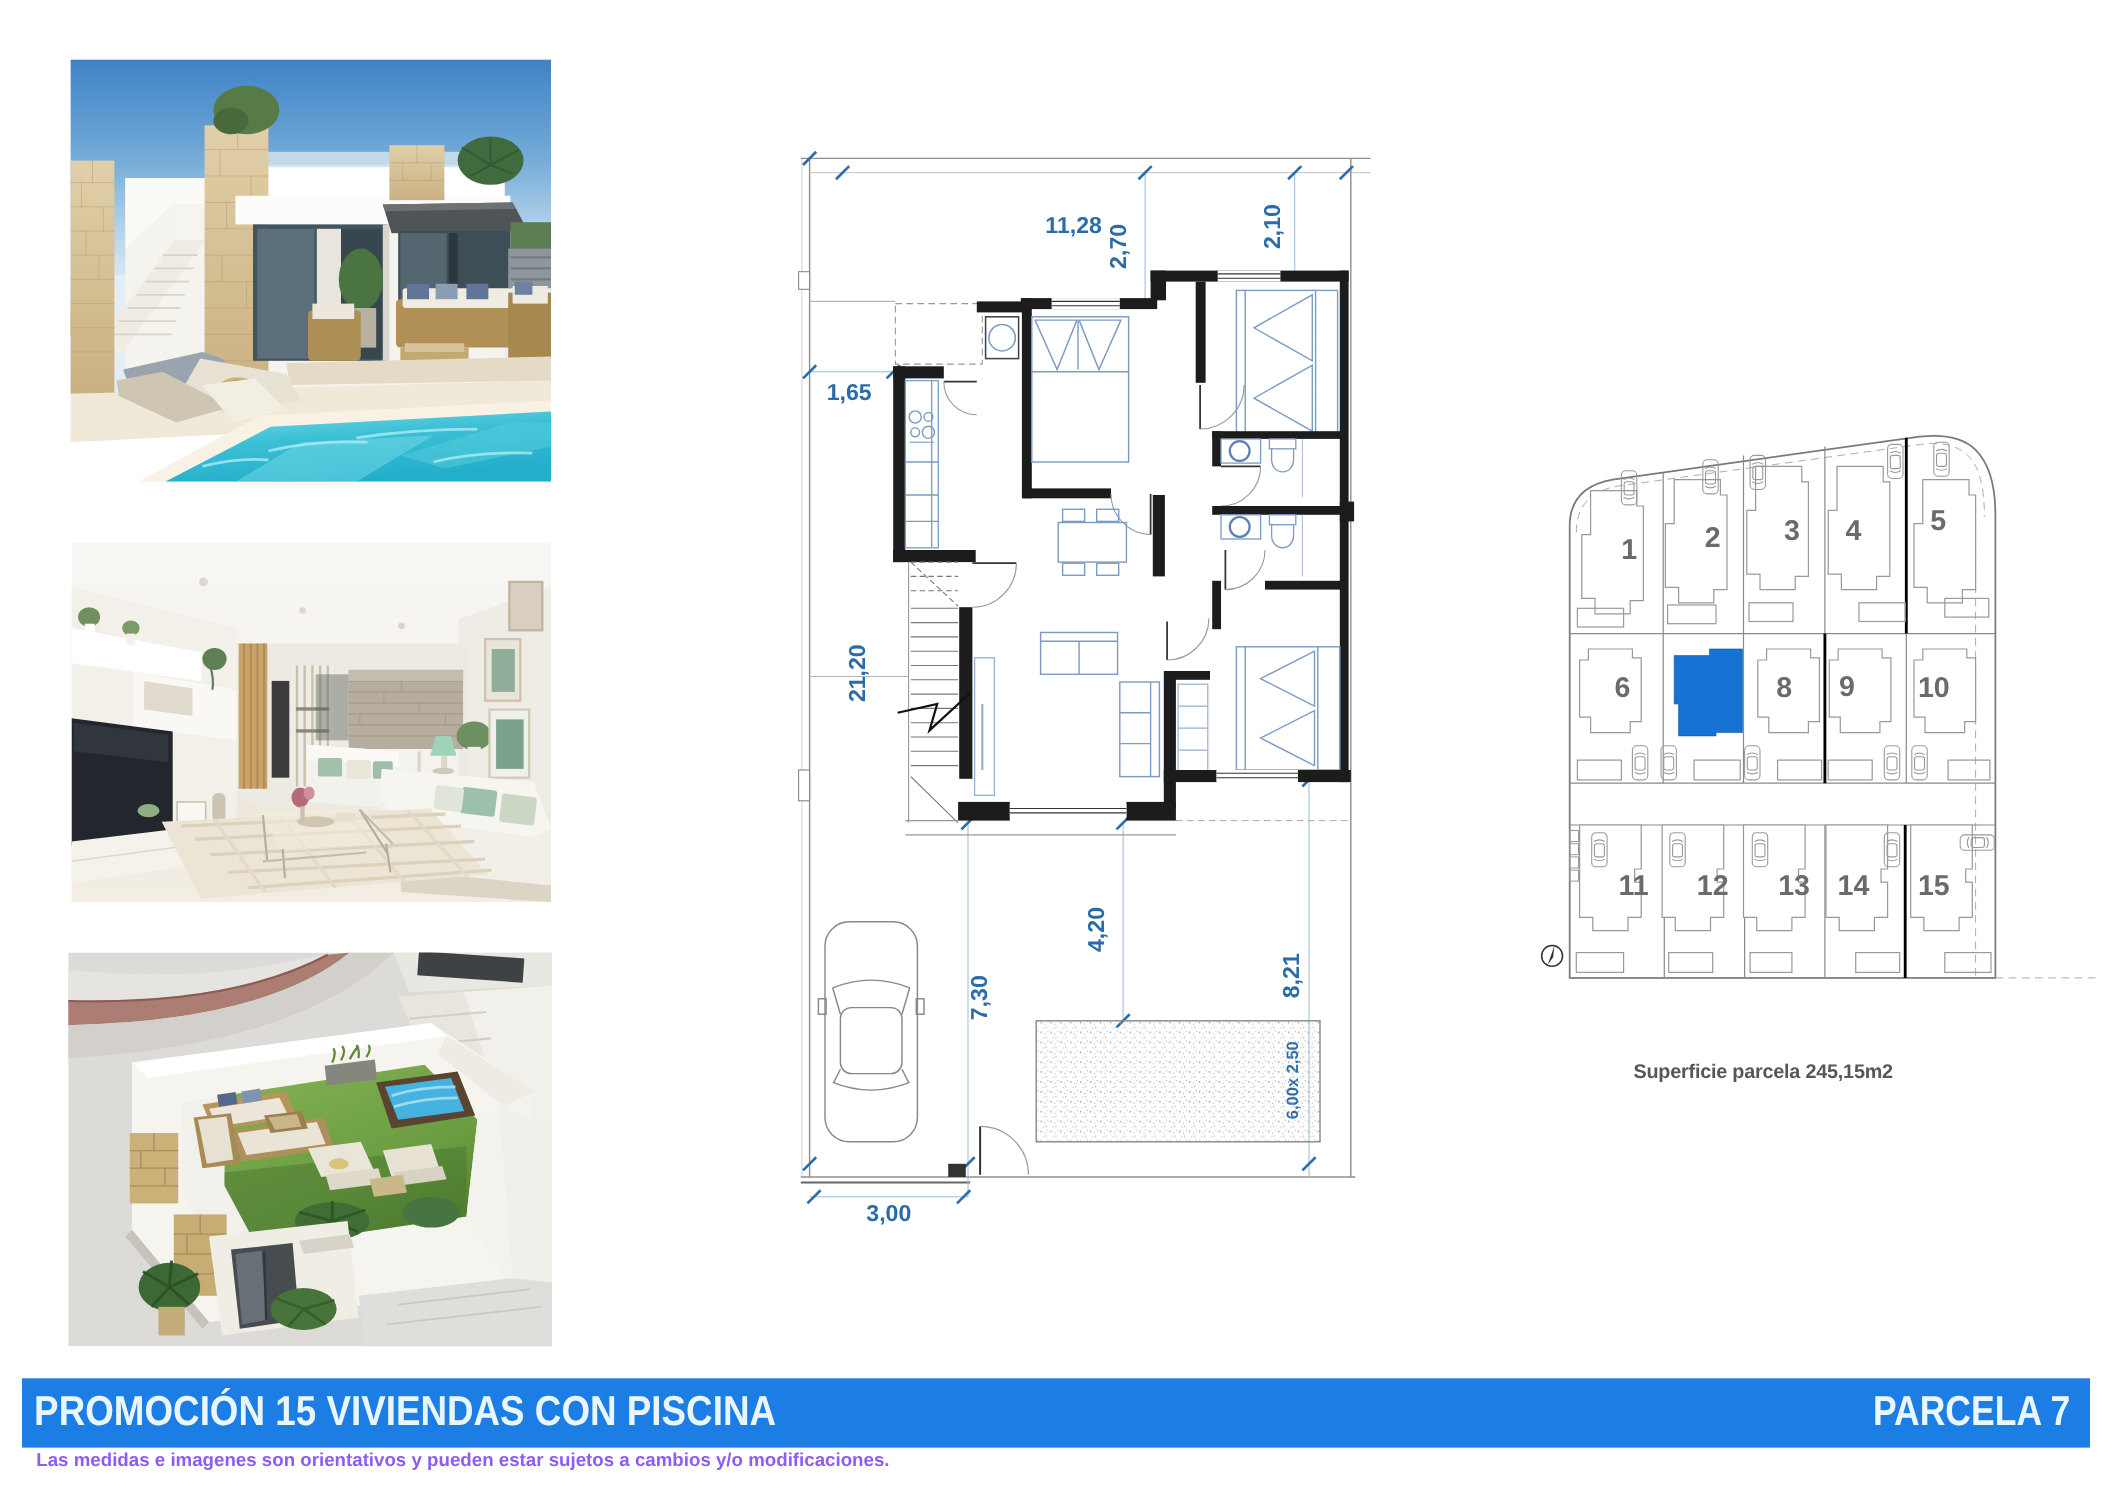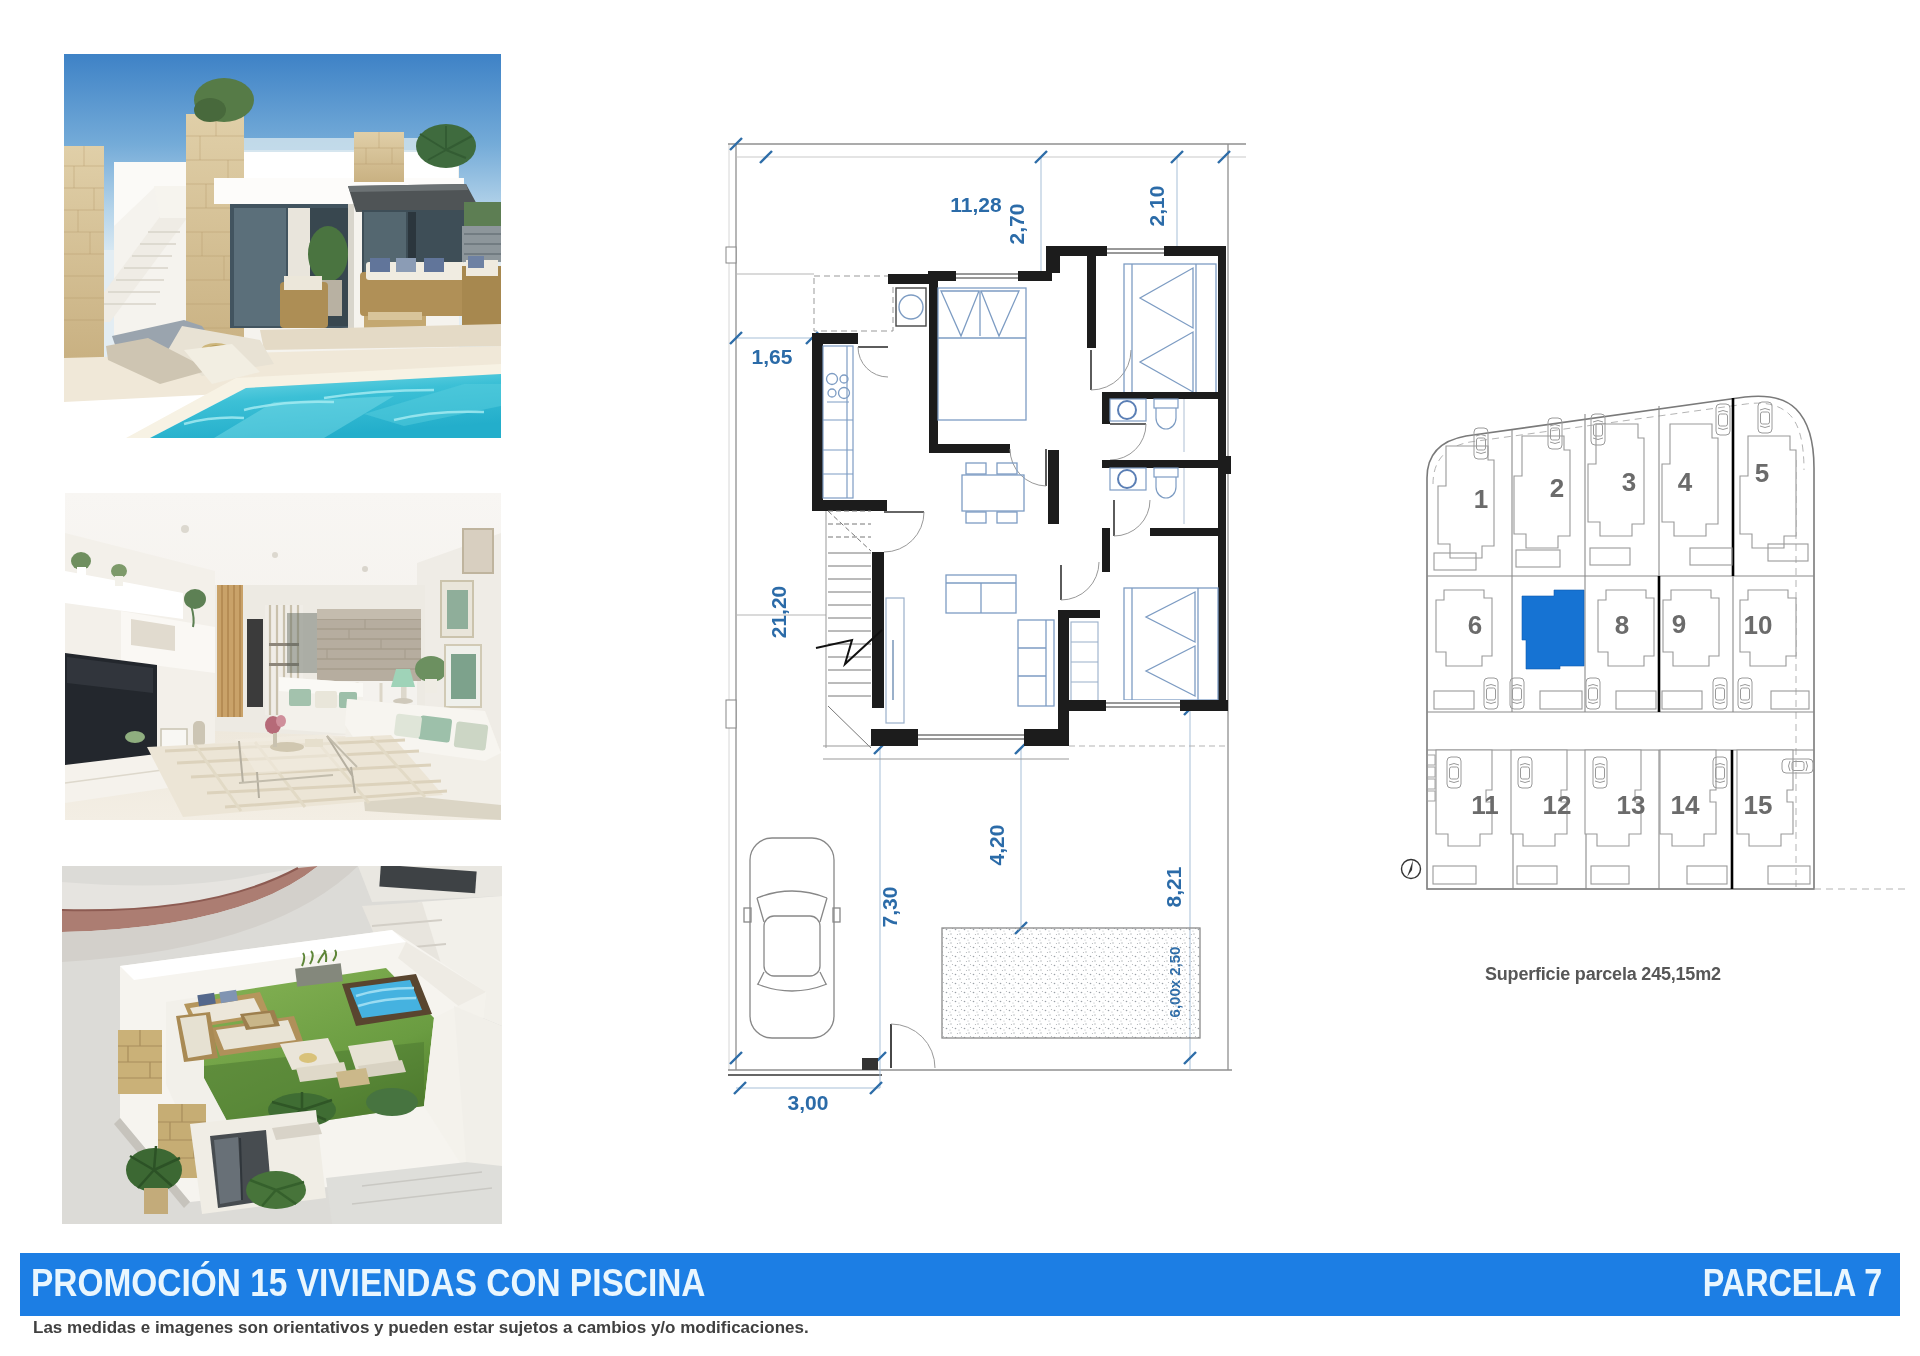--- a/index.html
+++ b/index.html
@@ -1033,13 +1033,13 @@
 </g>
 </g>
 </svg>
 
 <div class="abs" style="left:20px;top:1253px;width:1880px;height:63px;background:#1c7ee4;"></div>
 
 <div class="abs" style="left:31px;top:1262px;font-size:38px;font-weight:bold;color:#e9f6fe;transform:scaleX(0.88);transform-origin:left center;white-space:nowrap;">PROMOCIÓN 15 VIVIENDAS CON PISCINA</div>
 
 <div class="abs" style="right:38px;top:1262px;font-size:38px;font-weight:bold;color:#e9f6fe;transform:scaleX(0.85);transform-origin:right center;white-space:nowrap;">PARCELA 7</div>
 
-<div class="abs" style="left:33px;top:1318px;font-size:17px;font-weight:bold;color:#404040;">Las medidas e imagenes son orientativos y pueden estar sujetos a cambios y/o modificaciones.</div>
+<div class="abs" style="left:33px;top:1318px;font-size:17px;font-weight:bold;color:#8b5cf6;">Las medidas e imagenes son orientativos y pueden estar sujetos a cambios y/o modificaciones.</div>
 
 </body></html>

